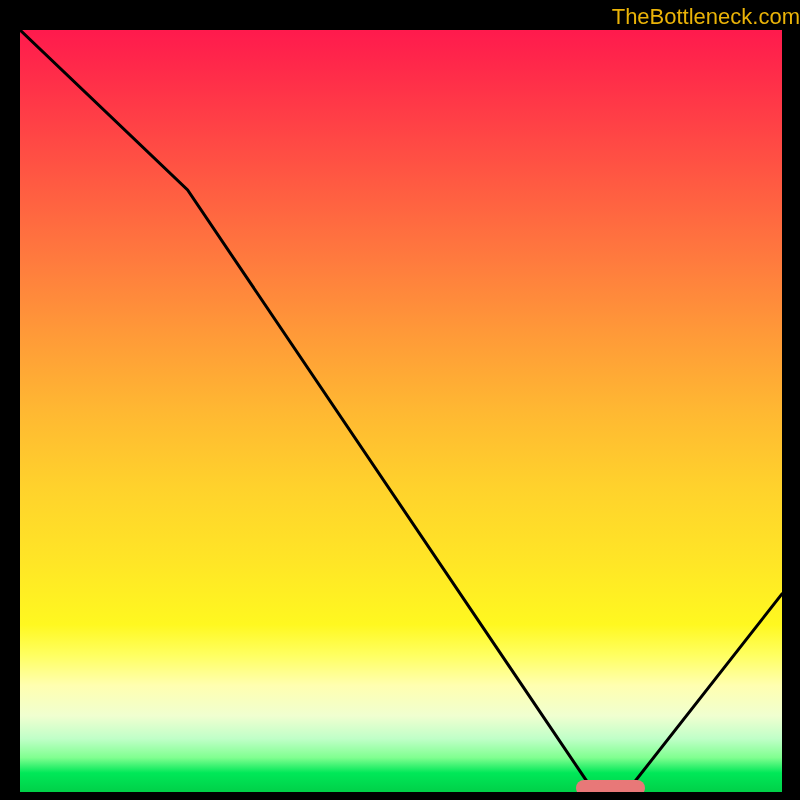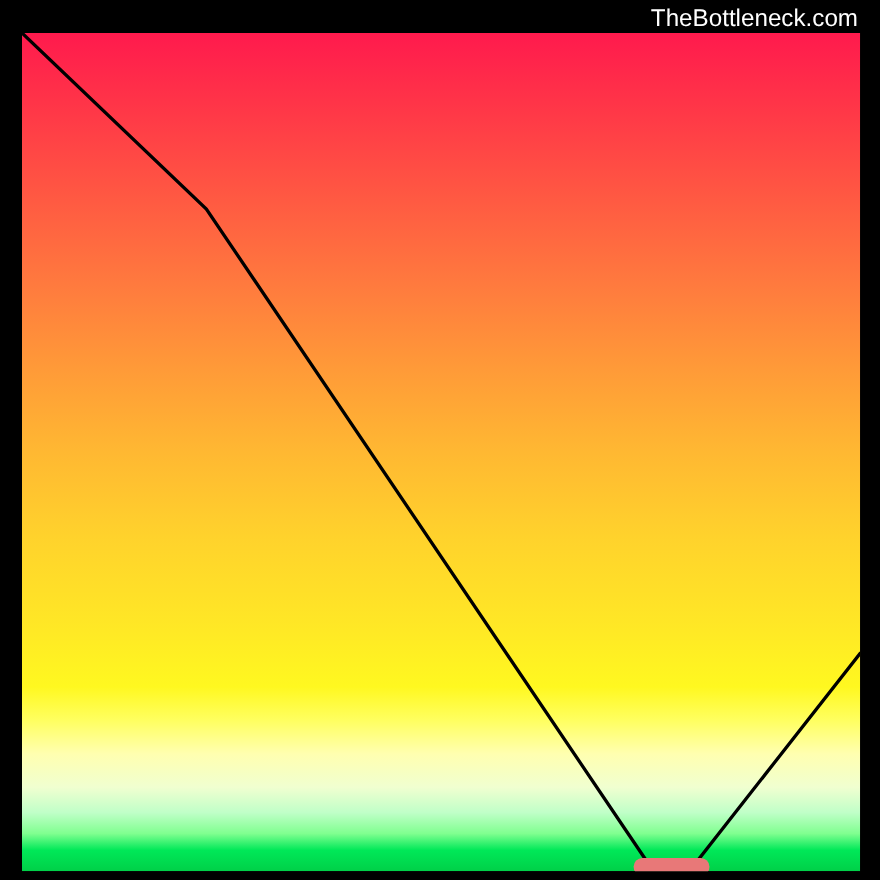--- a/index.html
+++ b/index.html
@@ -7,22 +7,22 @@
     padding: 0;
     width: 800px;
     height: 800px;
     background: #000;
     position: relative;
     font-family: Arial, sans-serif;
   }
   .watermark {
     position: absolute;
     top: 4px;
-    right: 20px;
-    color: #ffffff;
+    right: 0;
+    color: #eab308;
     font-size: 22px;
     font-weight: 500;
     z-index: 10;
   }
   .plot-area {
     position: absolute;
     left: 20px;
     top: 30px;
     width: 762px;
     height: 762px;

